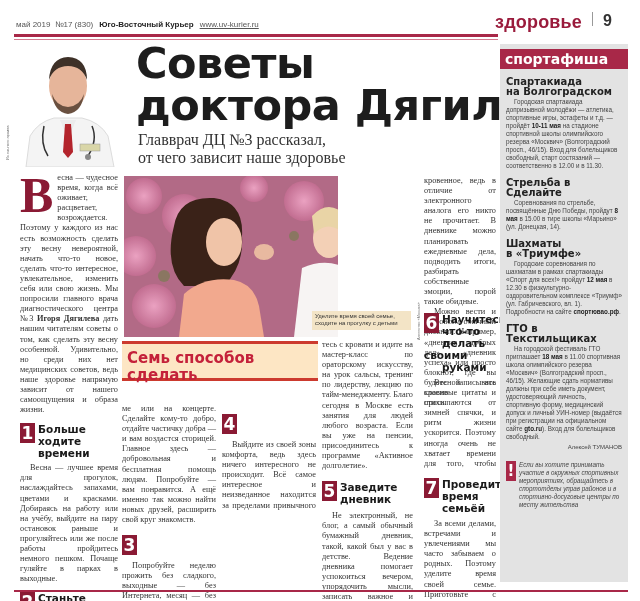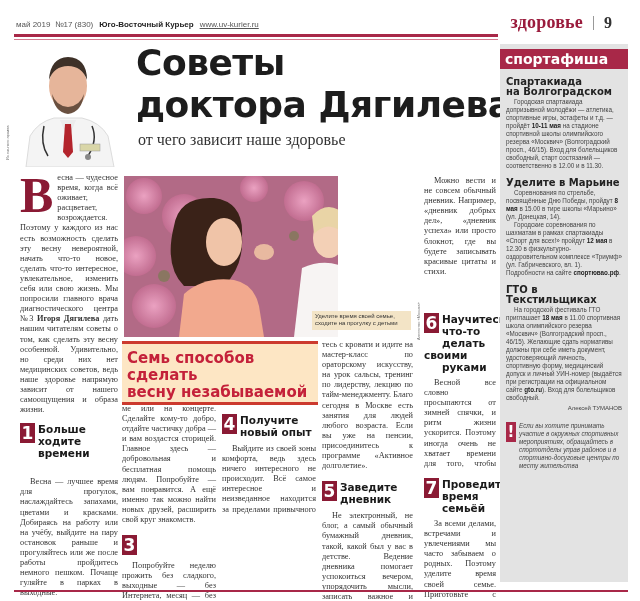--- a/index.html
+++ b/index.html
@@ -2,38 +2,38 @@
 <html><head>
 <meta charset="utf-8">
 <style>
 *{box-sizing:border-box;margin:0;padding:0}
 html,body{width:640px;height:601px;overflow:hidden;background:#fff}
 body{position:relative;font-family:"Liberation Serif",serif;color:#2a2a2a}
 .abs{position:absolute}
 .hdr-left{left:16px;top:20px;font-family:"Liberation Sans",sans-serif;font-size:8px;color:#555;white-space:nowrap}
 .hdr-left b{color:#222;font-weight:bold;margin:0 6px 1px 6px}
 .hdr-left u{color:#555}
-.hdr-right{right:28px;top:12px;font-family:Liberation Serif, serif;white-space:nowrap;display:flex;align-items:center}
+.hdr-right{right:28px;top:12px;font-family:Liberation Sans, sans-serif;white-space:nowrap;display:flex;}
 .section-name{font-size:18px;font-weight:bold;color:#9a1b3c;letter-spacing:0.2px}
 .sep{width:1px;height:14px;background:#999;margin:0 10px 0 10px}
 .page-num{font-size:16px;font-weight:bold;color:#333}
 .rule-full{left:14px;top:34px;width:484px;height:3px;background:#a82848}
 .rule-thin{left:14px;top:39px;width:484px;height:1px;background:#d47b90}
 .photo-doc{left:18px;top:44px;width:100px;height:123px;overflow:hidden}
 .credit-v{left:4px;top:110px;font-family:"Liberation Sans",sans-serif;font-size:4px;color:#777;transform:rotate(-90deg);transform-origin:left top;white-space:nowrap}
-.title{left:136px;top:42px;font-family:"DejaVu Sans",sans-serif;font-weight:bold;font-size:36px;line-height:42px;color:#1d1d1d;letter-spacing:-0.5px}
+.title{left:136px;top:42px;font-family:"DejaVu Sans",sans-serif;font-weight:bold;font-size:43px;line-height:42px;color:#1d1d1d;letter-spacing:-0.5px}
 .subtitle{left:138px;top:131px;font-size:16px;line-height:18px;color:#333}
 .body{font-size:8.3px;line-height:10.1px;text-align:justify;color:#333;hyphens:auto}
 .body p{text-indent:10px}
 .col1{left:20px;top:173px;width:98px}
 .dropcap{float:left;font-size:50px;line-height:44px;color:#8a1a34;font-weight:bold;margin:0 4px 0 0;font-family:"Liberation Serif",serif}
 .hero{left:124px;top:176px;width:214px;height:161px;overflow:hidden}
 .caption{left:312px;top:311px;width:99px;height:19px;background:#f3e4c6;font-family:"Liberation Sans",sans-serif;font-size:6px;line-height:7px;color:#333;padding:2px 3px}
 .credit-v2{left:416px;top:345px;font-family:"Liberation Sans",sans-serif;font-size:4px;color:#777;transform:rotate(-90deg);transform-origin:left top;white-space:nowrap}
-.banner{left:122px;top:341px;width:196px;height:64px;background:#fde6c4;border-top:3px solid #cc3a2e;border-bottom:3px solid #cc3a2e}
+.banner{left:122px;top:341px;width:196px;height:40px;background:#fde6c4;border-top:3px solid #cc3a2e;border-bottom:3px solid #cc3a2e}
 .banner-inner{padding:6px 5px;font-family:"DejaVu Sans",sans-serif;font-weight:bold;font-size:15px;line-height:17px;color:#c4213a}
 .numhead{display:flex;align-items:flex-start;font-family:"DejaVu Sans",sans-serif;font-weight:bold;font-size:10.5px;line-height:12px;color:#1a1a1a}
 .num{display:inline-block;width:15px;height:20px;background:#8a1a34;color:#fff;font-size:17px;line-height:20px;text-align:center;margin-right:3px;font-family:"DejaVu Sans",sans-serif;font-weight:bold;flex-shrink:0}
 .col3{left:122px;top:404px;width:94px}
 .col4{left:222px;top:404px;width:94px}
 .col5{left:322px;top:340px;width:91px}
 .col6{left:424px;top:176px;width:72px}
 .col6-b{left:424px;top:346px;width:72px}
 .sidebar{left:500px;top:44px;width:128px;height:538px;background:#e3e3e3}
 .sb-title{background:#a82848;color:#fff;font-family:"DejaVu Sans",sans-serif;font-weight:bold;font-size:14px;line-height:18px;padding:1px 5px 1px 5px;margin-top:5px}
@@ -75,33 +75,34 @@
     <rect x="62" y="100" width="20" height="7" fill="#d9d6a8" stroke="#999" stroke-width="0.5"></rect>
   </svg>
 </div>
 <div class="abs credit-v" style="top:160px;left:5px">Из личного архива</div>
 
 <div class="abs title">
   <div>Советы</div>
   <div>доктора Дягилева</div>
 </div>
 <div class="abs subtitle">
+  <div>Главврач ДЦ №3 рассказал,</div>
   <div>от чего зависит наше здоровье</div>
 </div>
 
 <div class="abs body col1">
   <div>
     <span class="dropcap">В</span><span>есна — чудесное время, когда всё оживает, расцветает, возрождается. Поэтому у каждого из нас есть возможность сделать эту весну невероятной, начать что-то новое, сделать что-то интересное, увлекательное, изменить себя или свою жизнь. Мы попросили главного врача диагностического центра №3 </span><b>Игоря Дягилева</b><span> дать нашим читателям советы о том, как сделать эту весну особенной. Удивительно, но среди них нет медицинских советов, ведь наше здоровье напрямую зависит от нашего самоощущения и образа жизни.</span>
   </div>
   <div style="margin-top:8px">
     <div class="numhead">
         <span class="num">1</span>
         <span><span>Больше ходите</span><br><span>времени</span></span>
       </div>
-    <p style="margin-top:18px">Весна — лучшее время для прогулок, наслаждайтесь запахами, цветами и красками. Добираясь на работу или на учёбу, выйдите на пару остановок раньше и прогуляйтесь или же после работы пройдитесь немного пешком. Почаще гуляйте в парках в выходные.</p>
+    <p style="margin-top:4px">Весна — лучшее время для прогулок, наслаждайтесь запахами, цветами и красками. Добираясь на работу или на учёбу, выйдите на пару остановок раньше и прогуляйтесь или же после работы пройдитесь немного пешком. Почаще гуляйте в парках в выходные.</p>
   </div>
   <div style="margin-top:8px">
     <div class="numhead">
         <span class="num">2</span>
         <span><span>Станьте</span><br></span>
       </div>
 
   </div>
 </div>
 
@@ -139,56 +140,55 @@
     <path d="M170 161 L178 92 Q205 80 230 96 L236 161 Z" fill="#f7f4f3"></path>
     <ellipse cx="140" cy="76" rx="10" ry="8" fill="#e8b9a0"></ellipse>
   </svg>
 </div>
 <div class="abs caption">Уделите время своей семье, сходите на прогулку с детьми</div>
 <div class="abs credit-v2" style="top:340px">Агентство «Москва»</div>
 
 <div class="abs banner">
   <div class="banner-inner">
     <div>Семь способов сделать</div>
-    <div>весну незабываемой</div>
   </div>
 </div>
 
 <div class="abs body col3">
   <p style="text-indent:0">ме или на концерте. Сделайте кому-то добро, отдайте частичку добра — и вам воздастся сторицей. Главное здесь — добровольная и бесплатная помощь людям. Попробуйте — вам понравится. А ещё именно так можно найти новых друзей, расширить свой круг знакомств.</p>
   <div style="margin-top:10px">
     <div class="numhead">
         <span class="num">3</span>
       </div>
     <p style="margin-top:6px;height:62px;overflow:hidden">Попробуйте неделю прожить без сладкого, выходные — без Интернета, месяц — без «Инстаграма». Или же поставьте себе цель прочитывать по одной книге в неделю. Конечно, будут срывы, и это нормально. Здесь важнее не останавливаться, если потерпели неудачу, а начинать снова и снова. Именно этой весной попробуйте стать более дисциплинированным, более эрудированным, более здоровым.</p>
   </div>
 </div>
 
 <div class="abs body col4">
   <div style="margin-top:10px">
     <div class="numhead">
         <span class="num">4</span>
-        <span><span>Получите</span><br><span>новый опыт</span></span>
       </div>
     <p style="margin-top:6px;height:72px;overflow:hidden">Выйдите из своей зоны комфорта, ведь здесь ничего интересного не происходит. Всё самое интересное и неизведанное находится за пределами привычного и обыденного. Поэтому поднимайтесь с кровати и идите на мастер-класс по ораторскому искусству, на урок сальсы, тренинг по лидерству, лекцию по тайм-менеджменту. Благо сегодня в Москве есть занятия для людей любого возраста. Если вы уже на пенсии, присоединитесь к программе «Активное долголетие».</p>
   </div>
 </div>
 
 <div class="abs body col5">
   <p style="text-indent:0">тесь с кровати и идите на мастер-класс по ораторскому искусству, на урок сальсы, тренинг по лидерству, лекцию по тайм-менеджменту. Благо сегодня в Москве есть занятия для людей любого возраста. Если вы уже на пенсии, присоединитесь к программе «Активное долголетие».</p>
   <div style="margin-top:10px">
     <div class="numhead">
         <span class="num">5</span>
         <span><span>Заведите</span><br><span>дневник</span></span>
       </div>
     <p style="margin-top:6px;height:92px;overflow:hidden">Не электронный, не блог, а самый обычный бумажный дневник, такой, какой был у вас в детстве. Ведение дневника помогает успокоиться вечером, упорядочить мысли, записать важное и нужное, что, возможно, через год будет приятно вспомнить. А ещё бумажному дневнику можно доверить самое сокровенное, ведь в отличие от электронного аналога его никто не прочитает. В дневнике можно планировать ежедневные дела, подводить итоги, разбирать собственные эмоции, порой такие обидные. Можно вести и не совсем обычный дневник. Например, «дневник добрых дел», «дневник успеха» или просто блокнот, где вы будете записывать красивые цитаты и стихи.</p>
   </div>
 </div>
 
 <div class="abs body col6">
+  <p style="text-indent:0">кровенное, ведь в отличие от электронного аналога его никто не прочитает. В дневнике можно планировать ежедневные дела, подводить итоги, разбирать собственные эмоции, порой такие обидные.</p>
   <p>Можно вести и не совсем обычный дневник. Например, «дневник добрых дел», «дневник успеха» или просто блокнот, где вы будете записывать красивые цитаты и стихи.</p>
 </div>
 <div class="abs body col6-b" style="top:313px">
   <div>
     <div class="numhead">
         <span class="num">6</span>
         <span><span>Научитесь</span><br><span>что-то делать</span><br><span style="margin-left:-18px">своими руками</span></span>
       </div>
     <p style="margin-top:5px;height:92px;overflow:hidden">Весной все словно просыпаются от зимней спячки, и ритм жизни ускорится. Поэтому иногда очень не хватает времени для того, чтобы успокоиться, перевести дыхание и привести в порядок мысли. Идеальный вариант для этого: вязать, валять из шерсти, шить игрушки. А ещё это лучший вариант для подарков самым дорогим.</p>
   </div>
@@ -202,24 +202,25 @@
 </div>
 
 <div class="abs sidebar">
   <div class="sb-title">спортафиша</div>
   <div class="sb">
     <div>
       <h4><span>Спартакиада</span><br><span>на Волгоградском</span></h4>
       <p><span>Городская спартакиада допризывной молодёжи — атлетика, спортивные игры, эстафеты и т.д. — пройдёт </span><b>10-11 мая</b><span> на стадионе спортивной школы олимпийского резерва «Москвич» (Волгоградский просп., 46/15). Вход для болельщиков свободный, старт состязаний — соответственно в 12.00 и в 11.30.</span></p>
     </div>
     <div>
-      <h4>Уделите в Марьине</h4>
+      <h4>Стрельба в Сделайте</h4>
       <p><span>Соревнования по стрельбе, посвящённые Дню Победы, пройдут </span><b>8 мая</b><span> в 15.00 в тире школы «Марьино» (ул. Донецкая, 14).</span></p>
     </div>
     <div>
+      <h4><span>Шахматы</span><br><span>в «Триумфе»</span></h4>
       <p><span>Городские соревнования по шахматам в рамках спартакиады «Спорт для всех!» пройдут </span><b>12 мая</b><span> в 12.30 в физкультурно-оздоровительном комплексе «Триумф» (ул. Габричевского, вл. 1). Подробности на сайте </span><b>спортювао.рф</b><span>.</span></p>
     </div>
     <div>
       <h4>ГТО в Текстильщиках</h4>
       <p><span>На городской фестиваль ГТО приглашает </span><b>18 мая</b><span> в 11.00 спортивная школа олимпийского резерва «Москвич» (Волгоградский просп., 46/15). Желающие сдать нормативы должны при себе иметь документ, удостоверяющий личность, спортивную форму, медицинский допуск и личный УИН-номер (выдаётся при регистрации на официальном сайте </span><b>gto.ru</b><span>). Вход для болельщиков свободный.</span></p>
     </div>
     <div class="author">Алексей ТУМАНОВ</div>
   </div>
   <div class="sb-note">
     <span class="excl">!</span>

